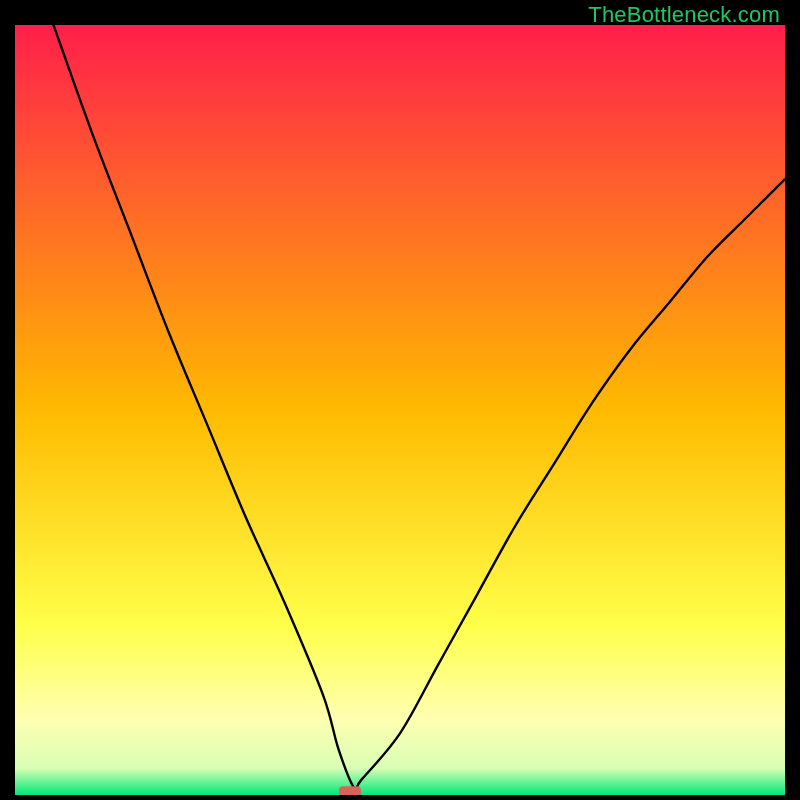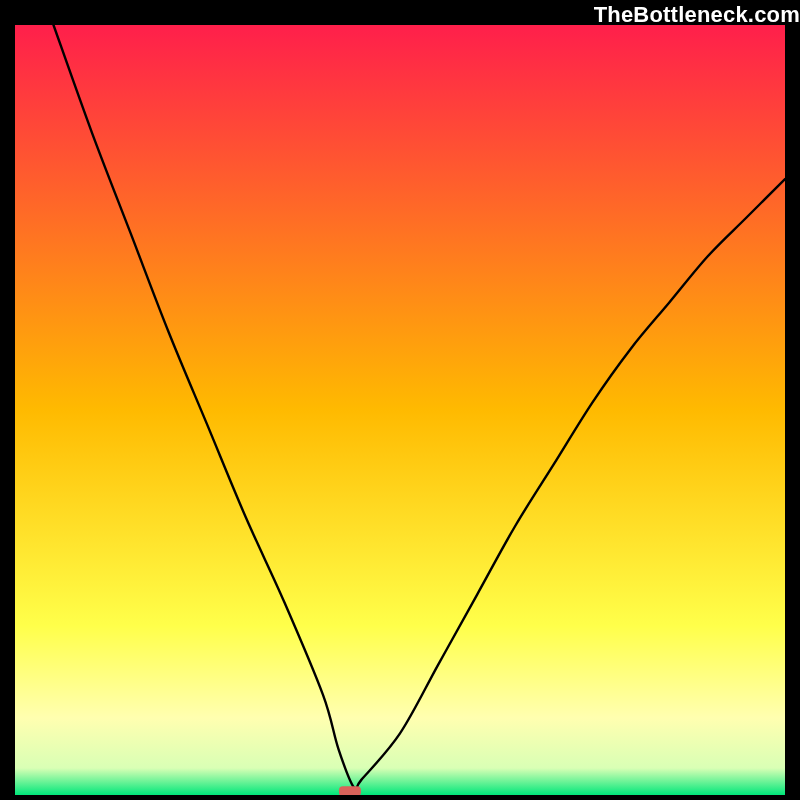--- a/index.html
+++ b/index.html
@@ -22,24 +22,24 @@
   .plot {
     position: absolute;
     left: 0;
     top: 0;
     width: 770px;
     height: 770px;
   }
   .watermark {
     position: absolute;
     top: 2px;
-    right: 0;
+    right: 20px;
     font-size: 22px;
-    color: #ffffff;
-    font-weight: 700;
+    color: #22c55e;
+    font-weight: 400;
     letter-spacing: 0.2px;
   }
 </style>
 </head>
 <body>
 
 <div class="watermark">TheBottleneck.com</div>
 
 <div class="frame">
   <svg class="plot" viewBox="0 0 770 770" preserveAspectRatio="none">

